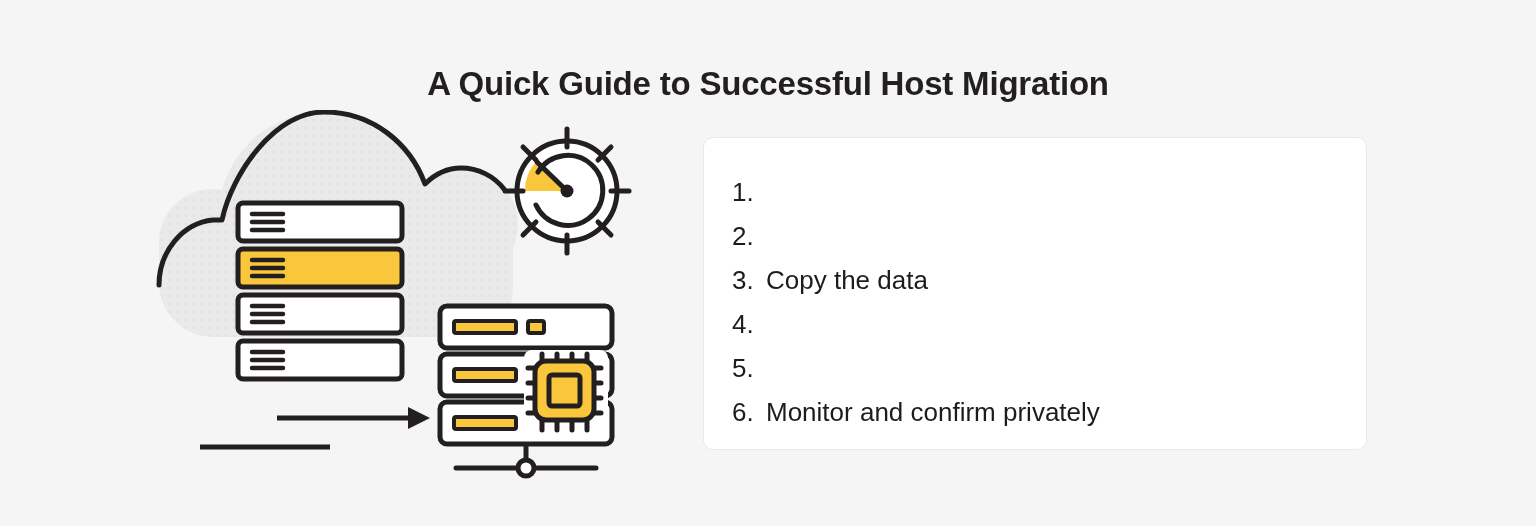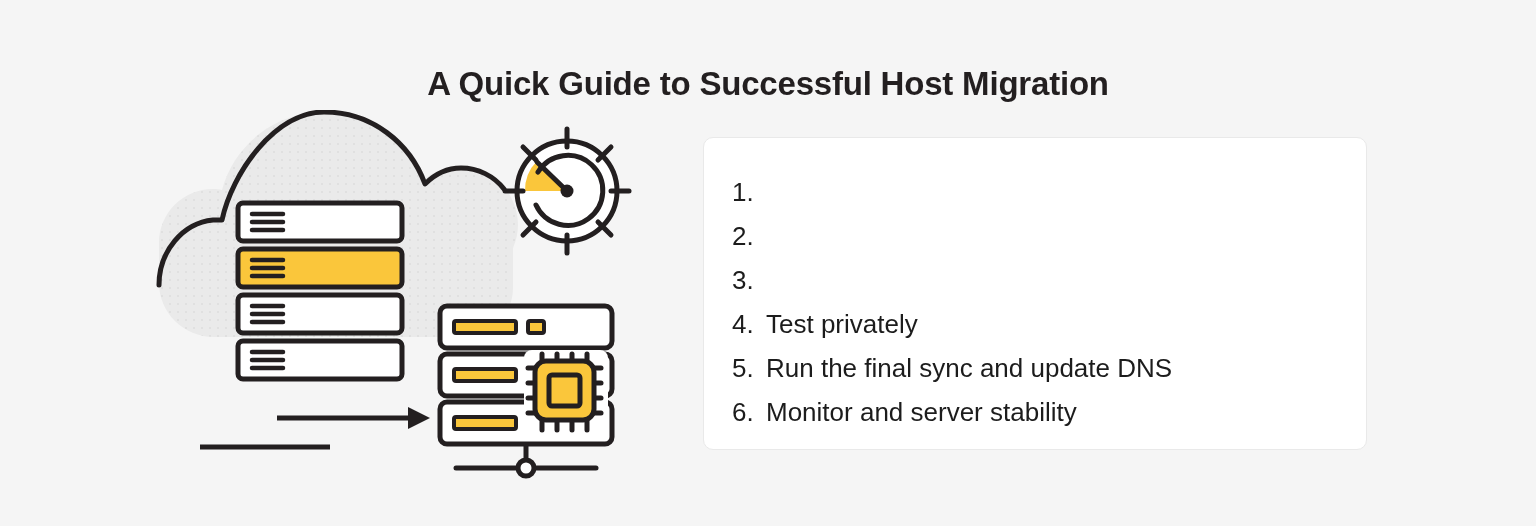--- a/index.html
+++ b/index.html
@@ -252,29 +252,28 @@
   <div class="steps-card">
     <ol class="steps-list">
       <li class="step-item">
         <span class="step-num">1.</span>
       </li>
       <li class="step-item">
         <span class="step-num">2.</span>
       </li>
       <li class="step-item">
         <span class="step-num">3.</span>
+        <span class="step-text">Copy the data</span>
       </li>
       <li class="step-item">
         <span class="step-num">4.</span>
-        <span class="step-text">Test privately</span>
       </li>
       <li class="step-item">
         <span class="step-num">5.</span>
-        <span class="step-text">Run the final sync and update DNS</span>
       </li>
       <li class="step-item">
         <span class="step-num">6.</span>
-        <span class="step-text">Monitor and server stability</span>
+        <span class="step-text">Monitor and confirm privately</span>
       </li>
     </ol>
   </div>
 
 </div>
 
 </body></html>

